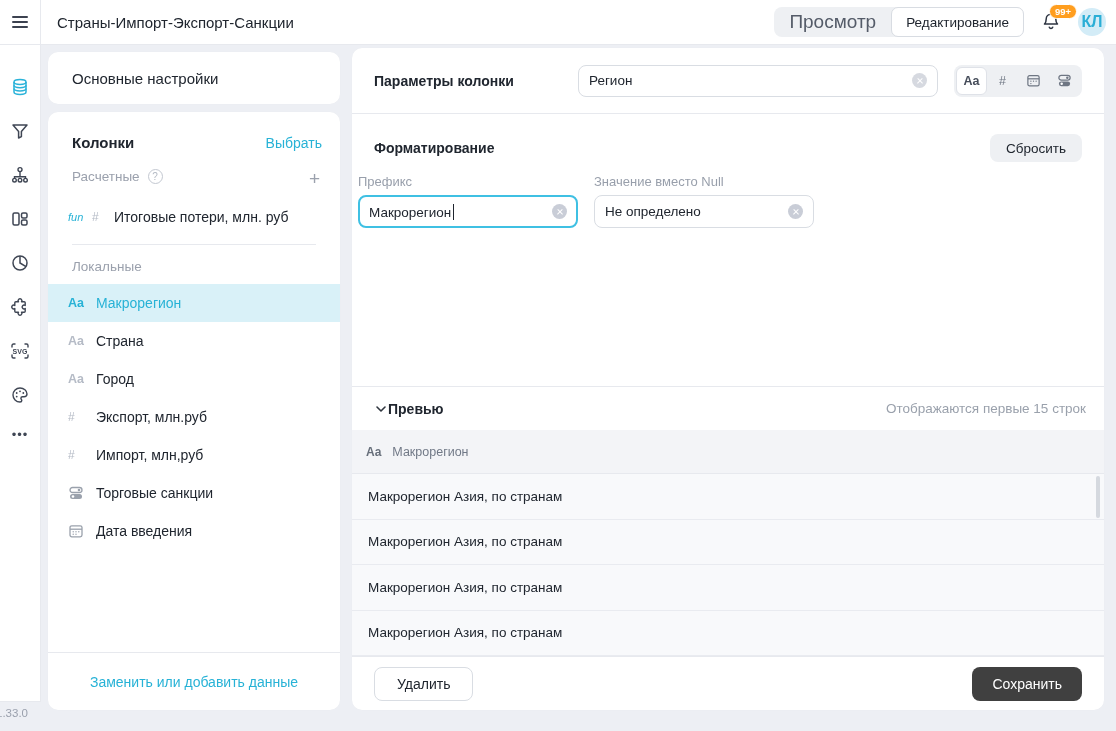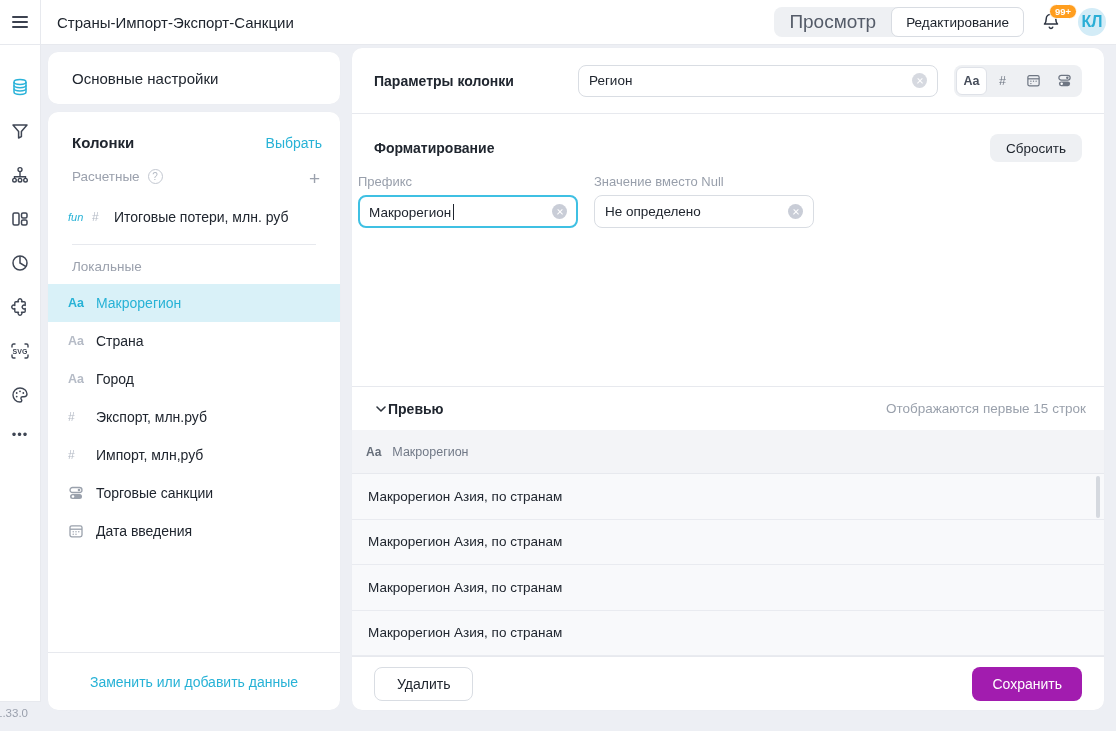--- a/index.html
+++ b/index.html
@@ -87,21 +87,21 @@
   .preview-note{margin-left:auto;font-size:13.5px;color:#9aa1ac;}
   .ptable{position:absolute;left:0;top:382px;width:100%;height:226px;overflow:hidden;}
   .ptable-header{height:44px;background:#f3f4f7;display:flex;align-items:center;padding:0 14px;border-bottom:1px solid #e7e9ee;}
   .ptable-header .aa{font-size:12px;font-weight:600;color:#666e7a;}
   .ptable-header .col-name{font-size:12.5px;color:#717987;margin-left:11px;}
   .prow{height:45.5px;background:#f8f9fb;border-bottom:1px solid #e9ebf0;display:flex;align-items:center;padding:0 16px;font-size:13.5px;color:#20262f;}
   .scroll-thumb{position:absolute;right:4px;top:46px;width:4px;height:42px;border-radius:2px;background:#d5d9df;cursor:grab;}
   
   .main-footer{position:absolute;left:0;bottom:0;width:100%;height:54px;border-top:1px solid #e7e9ee;display:flex;align-items:center;padding:0 22px;border-radius:0 0 10px 10px;}
   .btn-outline{background:#fff;border:1px solid #d9dde3;border-radius:8px;height:34px;padding:0 22px;font-size:14px;color:#20262f;font-family:inherit;cursor:pointer;}
-  .btn-primary{margin-left:auto;background:#a21caf;border:none;border-radius:8px;height:34px;padding:0 20px;font-size:14px;font-weight:500;color:#fff;font-family:inherit;cursor:pointer;}
+  .btn-primary{margin-left:auto;background:#404040;border:none;border-radius:8px;height:34px;padding:0 20px;font-size:14px;font-weight:500;color:#fff;font-family:inherit;cursor:pointer;}
 </style>
 </head>
 <body>
 
 <div class="topbar">
   <div class="rail-cell">
     <div class="burger">
         <span></span>
         <span></span>
         <span></span>

